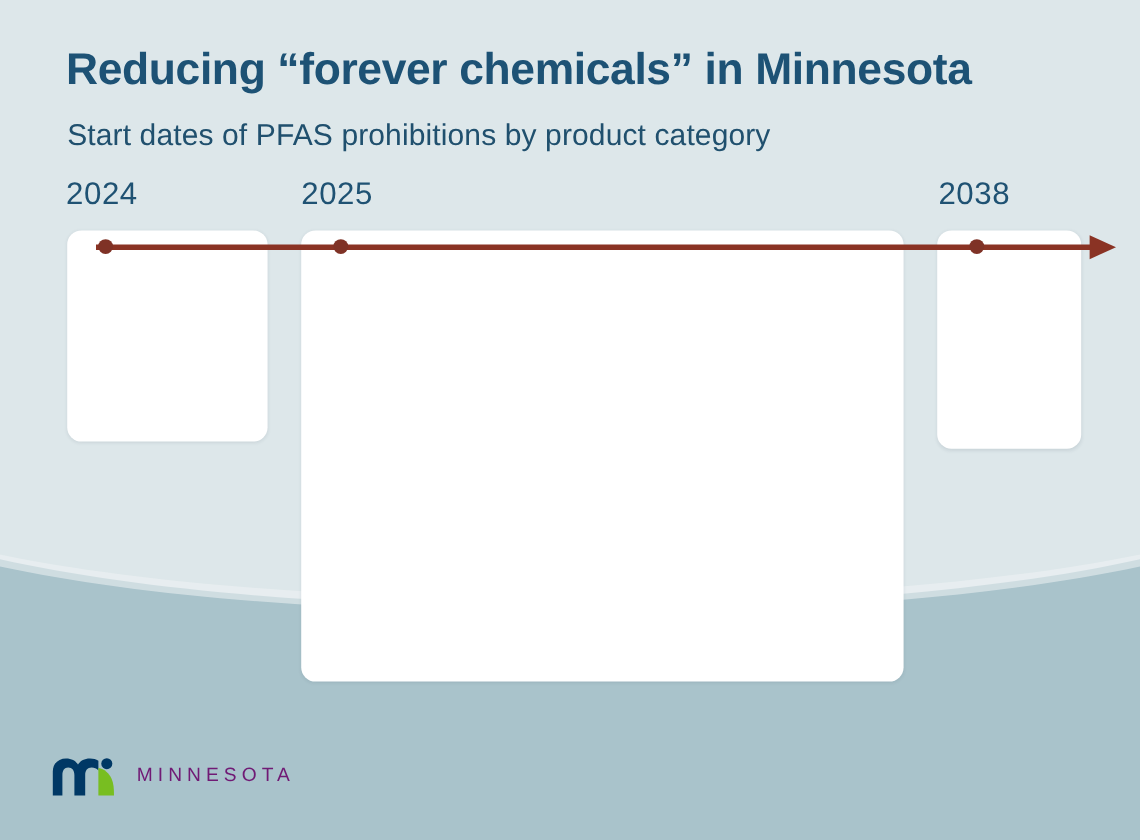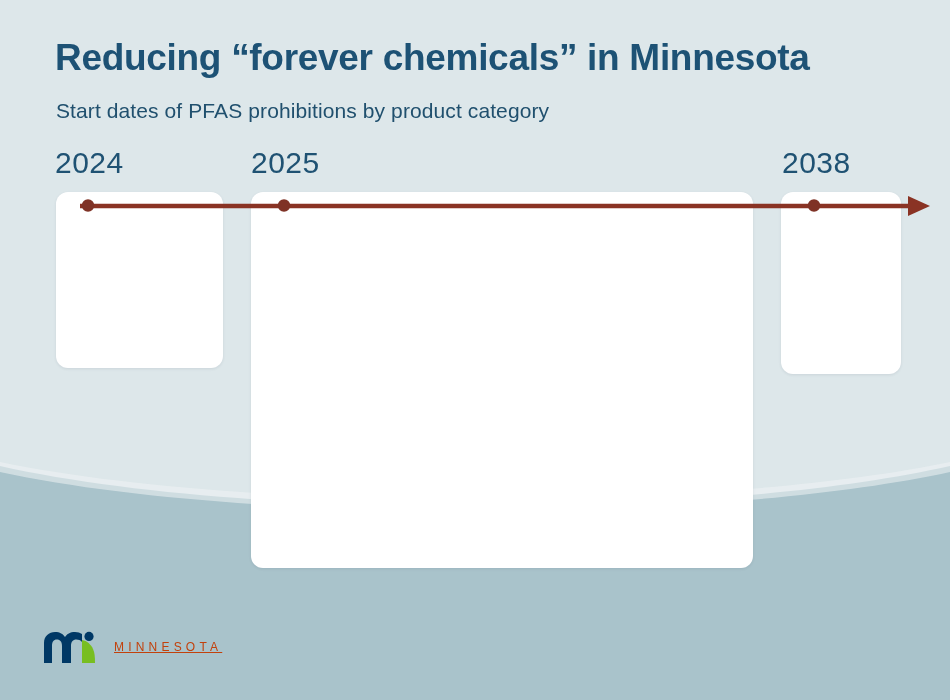--- a/index.html
+++ b/index.html
@@ -14,27 +14,27 @@
 
   
   #page-title{
     position:absolute;left:55px;top:38px;width:860px;
     font-size:37px;font-weight:bold;color:#1d5275;
     letter-spacing:-0.3px;line-height:1.1;
     font-family:Liberation Sans, sans-serif;
   }
   #page-subtitle{
     position:absolute;left:56px;top:99px;width:800px;
-    font-size:21px;font-weight:normal;color:#20506e;
+    font-size:25px;font-weight:normal;color:#20506e;
     letter-spacing:.1px;
   }
 
   
   .year-label{
-    position:absolute;font-size:30px;color:#1f5273;font-weight:normal;
+    position:absolute;font-size:26px;color:#1f5273;font-weight:normal;
     letter-spacing:.5px;top:146px;
   }
   #year-2024{left:55px;}
   #year-2025{left:251px;text-align:center;}
   #year-2032{left:782px;}
 
   
   #timeline{position:absolute;left:0;top:190px;width:950px;height:32px;z-index:4;}
 
   
@@ -51,22 +51,22 @@
     font-size:12.5px;font-weight:bold;color:#1a2a3f;line-height:1.28;
     margin-left:4px;letter-spacing:.05px;
   }
   .wide .lbl{width:92px;}
   #card-2032-label{font-size:12.5px;font-weight:bold;color:#1a2a3f;
       line-height:1.34;margin-top:11px;width:84px;text-align:left;}
 
   
   #footer{position:absolute;left:42px;top:630px;display:flex;align-items:center;}
   #footer-wordmark{
-    font-size:12px;color:#c2410c;font-weight:normal;letter-spacing:4.2px;
-    margin-left:16px;font-family:"Liberation Sans",sans-serif;text-decoration:underline;
+    font-size:16px;color:#701a75;font-weight:normal;letter-spacing:4.2px;
+    margin-left:16px;font-family:"Liberation Sans",sans-serif;
   }
 </style>
 </head>
 <body>
 
 <svg id="bg-wave" viewBox="0 0 950 700" preserveAspectRatio="none">
   <rect x="0" y="0" width="950" height="700" fill="#dde7ea"></rect>
   <path d="M0,466 C240,520 710,520 950,466 L950,700 L0,700 Z" fill="#a9c3cb"></path>
   <path d="M0,462 C240,512 710,512 950,462 L950,472 C710,524 240,524 0,472 Z" fill="#eef3f4" opacity=".55"></path>
 </svg>

